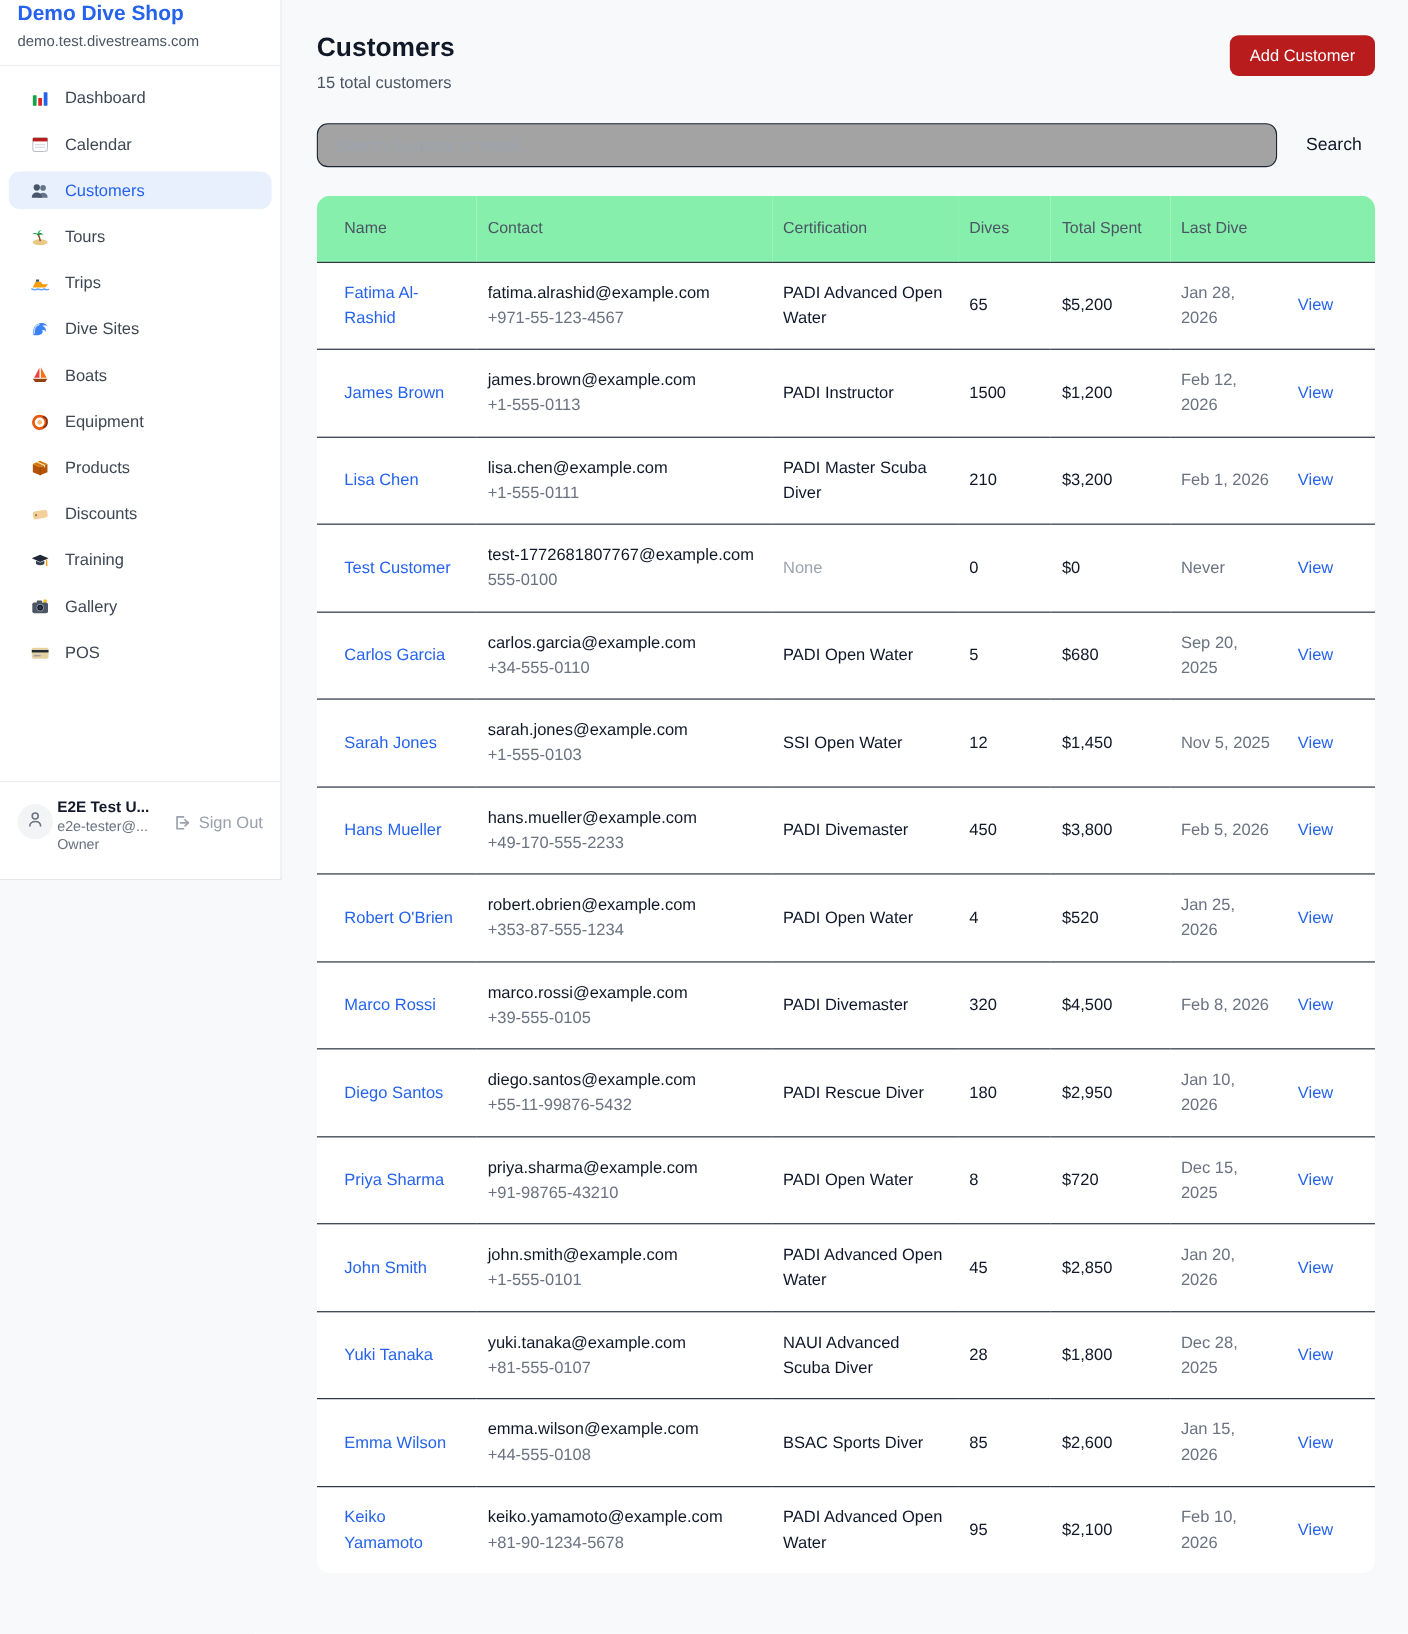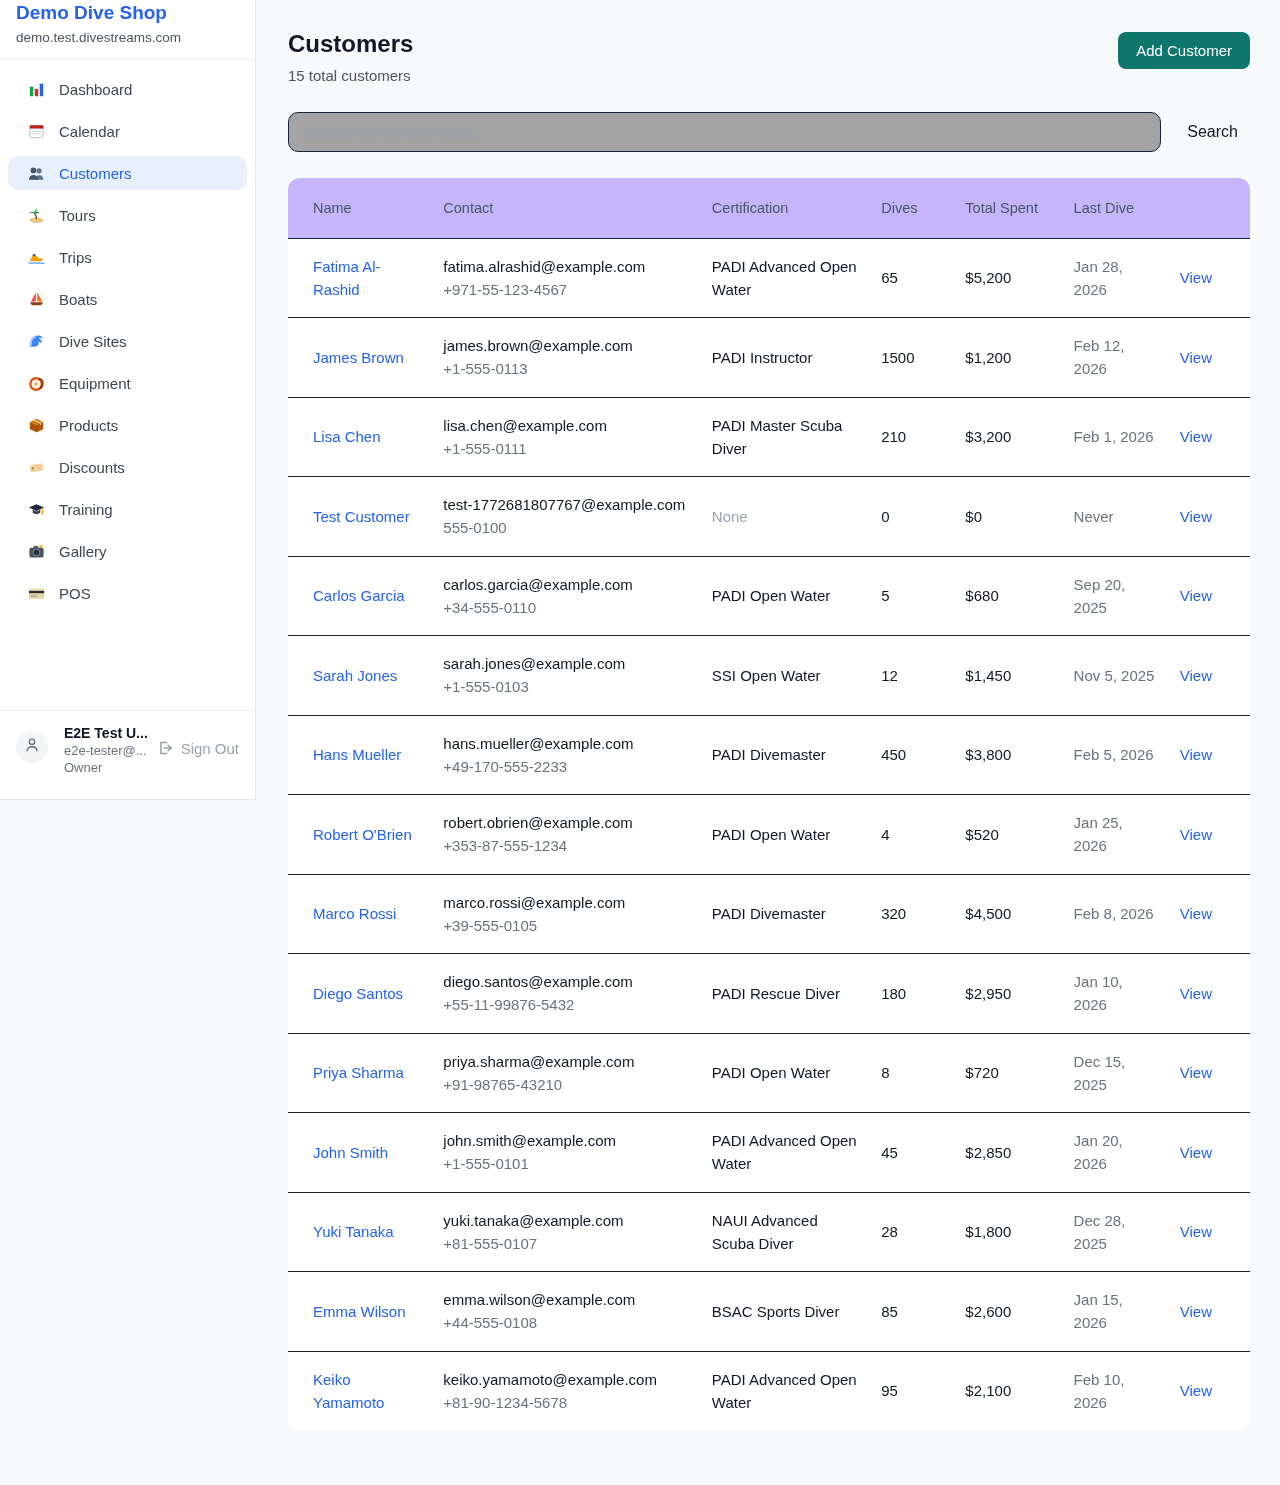--- a/index.html
+++ b/index.html
@@ -30,21 +30,21 @@
     border-radius:10px; cursor:pointer;
     font-size:15px; color:#3f4753;
   }
   .nav-item.active { background:#e8f0fe; color:#2563eb; }
   .nav-icon { width:20px; height:20px; display:inline-flex; align-items:center; justify-content:center; flex:0 0 20px; }
   .nav-icon svg { width:19px; height:19px; }
 
   .user-footer {
     border-top:1px solid #eceef2;
     padding:14px 16px 24px 16px;
-    display:flex; align-items:flex-start; gap:16px;
+    display:flex; align-items:flex-start; gap:4px;
   }
   .avatar {
     width:32px; height:32px; border-radius:50%;
     background:#f3f4f6; flex:0 0 32px;
     display:flex; align-items:center; justify-content:center;
     margin-top:6px;
   }
   .user-info { flex:1 1 auto; min-width:0; }
   .user-name { font-size:14px; font-weight:700; color:#111827; white-space:nowrap; }
   .user-email, .user-role { font-size:13px; color:#6b7280; margin-top:2px; white-space:nowrap; }
@@ -54,21 +54,21 @@
     font-family:inherit; font-size:15px; color:#9aa1ad;
     margin-top:14px; flex:0 0 auto; padding:0;
   }
 
   
   .main { margin-left:256px; padding:30px 30px 24px 32px; }
   .page-header { display:flex; justify-content:space-between; align-items:flex-start; }
   .page-title { font-size:24px; font-weight:700; color:#111827; }
   .page-subtitle { font-size:15px; color:#4b5563; margin-top:9px; }
   .add-btn {
-    background:#0f766e; color:#ffffff;
+    background:#b91c1c; color:#ffffff;
     border:none; border-radius:8px;
     font-family:inherit; font-size:15px; font-weight:500;
     padding:10px 18px; cursor:pointer; margin-top:2px;
   }
 
   .search-row { display:flex; align-items:center; margin-top:28px; }
   .search-input {
     flex:1 1 auto; height:40px;
     border:1px solid #1a2433; border-radius:10px;
     background:#a3a3a3; padding:0 16px;
@@ -86,21 +86,21 @@
   .table-card {
     margin-top:26px; background:#ffffff;
     border-radius:12px; overflow:hidden;
   }
   table { width:100%; border-collapse:collapse; table-layout:fixed; }
   col.c-name { width:145px; } col.c-contact { width:268px; }
   col.c-cert { width:169px; } col.c-dives { width:84px; }
   col.c-spent { width:108px; } col.c-last { width:106px; }
   col.c-view { width:80px; }
   thead th {
-    background:#c4b5fd; text-align:left;
+    background:#86efac; text-align:left;
     font-weight:400; font-size:14.5px; color:#4b5563;
     padding:12px 10px; height:60px; vertical-align:middle;
   }
   thead th:first-child { padding-left:25px; }
   tbody tr { border-top:1px solid #18212f; }
   tbody td { padding:16px 10px; vertical-align:middle; font-size:15px; line-height:1.55; }
   tbody td:first-child { padding-left:25px; }
   .name-link { color:#2563eb; font-weight:500; text-decoration:none; cursor:pointer; }
   .email { color:#111827; overflow-wrap:anywhere; }
   .phone { color:#6b7280; }
@@ -177,36 +177,36 @@
             <path d="M6 8.5 v-2 h3 v2 Z" fill="#475569"></path>
             <path d="M2 15.5 q3 1.4 6 0 q3 1.4 6 0 q2 1.2 4 0.4" stroke="#60a5fa" stroke-width="1.4" fill="none" stroke-linecap="round"></path>
           </svg>
         </span>
     <span class="nav-label">Trips</span>
   </div>
 
   <div class="nav-item">
     <span class="nav-icon">
           <svg viewBox="0 0 20 20">
+            <path d="M3.5 15 q-1.5-9 6-11 q5.5-1.2 7.5 3.2 q-2.5-2 -4.8-0.4 q3.8 1.2 3.2 5.4 q-1.2-2.2 -3.4-2 q1.4 3.6 -2.2 4.8 q-3.8 1.2 -6.3 0 Z" fill="#3b82f6"></path>
+            <path d="M4.5 13.5 q-0.8-6.5 4.6-8.3" stroke="#bfdbfe" stroke-width="1.2" fill="none" stroke-linecap="round"></path>
+          </svg>
+        </span>
+    <span class="nav-label">Dive Sites</span>
+  </div>
+
+  <div class="nav-item">
+    <span class="nav-icon">
+          <svg viewBox="0 0 20 20">
             <path d="M9.3 2.5 V12 H4.2 Z" fill="#ef4444"></path>
             <path d="M10.7 2 V12 H16.2 Z" fill="#f97316"></path>
             <path d="M3 13 h14 l-2.2 3 H5.2 Z" fill="#92400e"></path>
           </svg>
         </span>
     <span class="nav-label">Boats</span>
-  </div>
-
-  <div class="nav-item">
-    <span class="nav-icon">
-          <svg viewBox="0 0 20 20">
-            <path d="M3.5 15 q-1.5-9 6-11 q5.5-1.2 7.5 3.2 q-2.5-2 -4.8-0.4 q3.8 1.2 3.2 5.4 q-1.2-2.2 -3.4-2 q1.4 3.6 -2.2 4.8 q-3.8 1.2 -6.3 0 Z" fill="#3b82f6"></path>
-            <path d="M4.5 13.5 q-0.8-6.5 4.6-8.3" stroke="#bfdbfe" stroke-width="1.2" fill="none" stroke-linecap="round"></path>
-          </svg>
-        </span>
-    <span class="nav-label">Dive Sites</span>
   </div>
 
   <div class="nav-item">
     <span class="nav-icon">
           <svg viewBox="0 0 20 20">
             <circle cx="9.5" cy="10.5" r="6" fill="none" stroke="#ea580c" stroke-width="2.6"></circle>
             <path d="M13 5 q4 1 3.6 5.6 q-0.3 3.5 -3 4.8" fill="none" stroke="#7c2d12" stroke-width="1.6" stroke-linecap="round"></path>
             <circle cx="9.5" cy="10.5" r="2.2" fill="#fdba74"></circle>
           </svg>
         </span>

